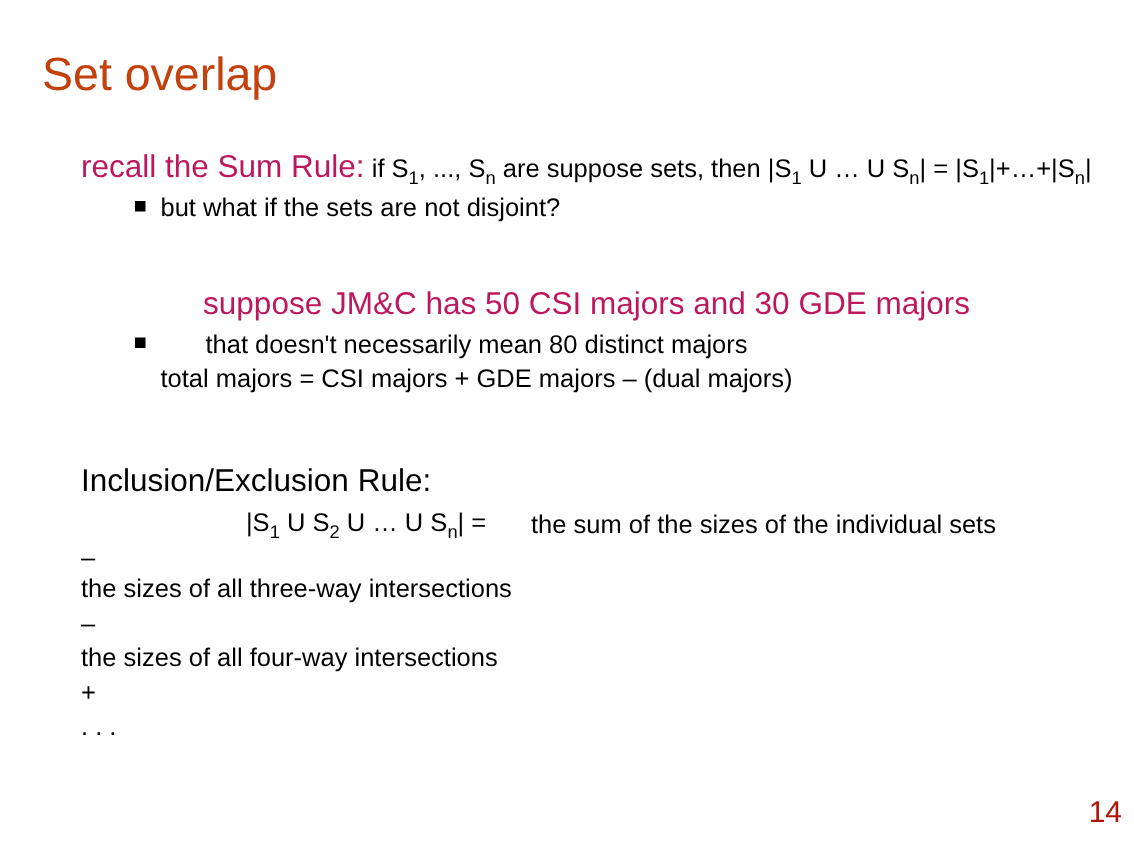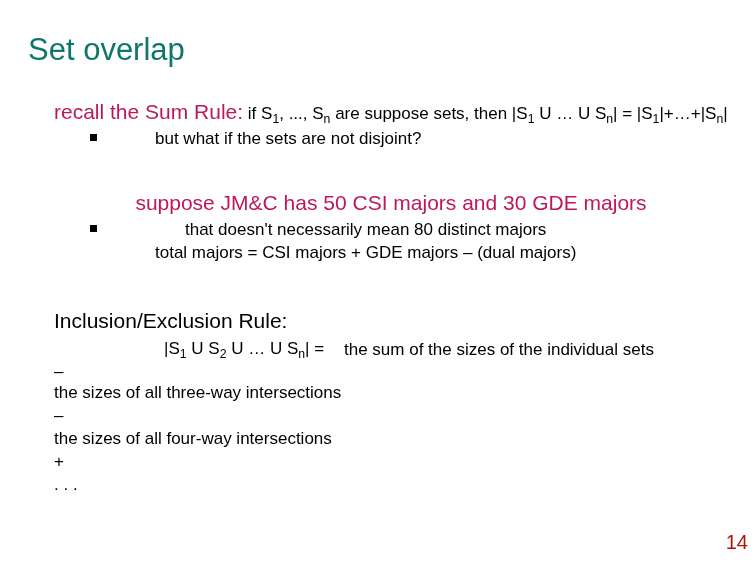--- a/index.html
+++ b/index.html
@@ -6,21 +6,21 @@
   body {
     width: 756px;
     height: 576px;
     background: #ffffff;
     font-family: Arial, Helvetica, sans-serif;
     color: #000;
     position: relative;
     padding: 32px 28px 20px 28px;
   }
   .title {
-    color: #0f766e;
+    color: #c2410c;
     font-size: 31px;
     font-weight: 400;
     margin-bottom: 32px;
   }
   .body-block {
     margin-left: 26px;
     margin-bottom: 26px;
   }
   .lead {
     font-size: 21px;
@@ -29,21 +29,20 @@
   .mathline {
     font-size: 17px;
     color: #000;
   }
   sub { font-size: 0.72em; vertical-align: sub; line-height: 0; }
   .bullet-row {
     display: flex;
     align-items: flex-start;
     margin-top: 4px;
     margin-left: 36px;
-    gap: 48px;
   }
   .bullet-sq {
     width: 7px;
     height: 7px;
     background: #000;
     margin-right: 10px;
     margin-top: 6px;
     flex-shrink: 0;
   }
   .bullet-text {
@@ -52,20 +51,21 @@
   }
   .ie-lead {
     font-size: 21px;
     margin-left: 26px;
     margin-bottom: 6px;
   }
   .ie-grid {
     margin-left: 26px;
     display: grid;
     grid-template-columns: 290px 1fr;
+    column-gap: 10px;
     font-size: 17px;
   }
   .ie-left {
     text-align: left;
     padding-left: 110px;
   }
   .ie-right {
     line-height: 1.35;
   }
   .dash-col { padding-left: 0; font-size: 17px; }

